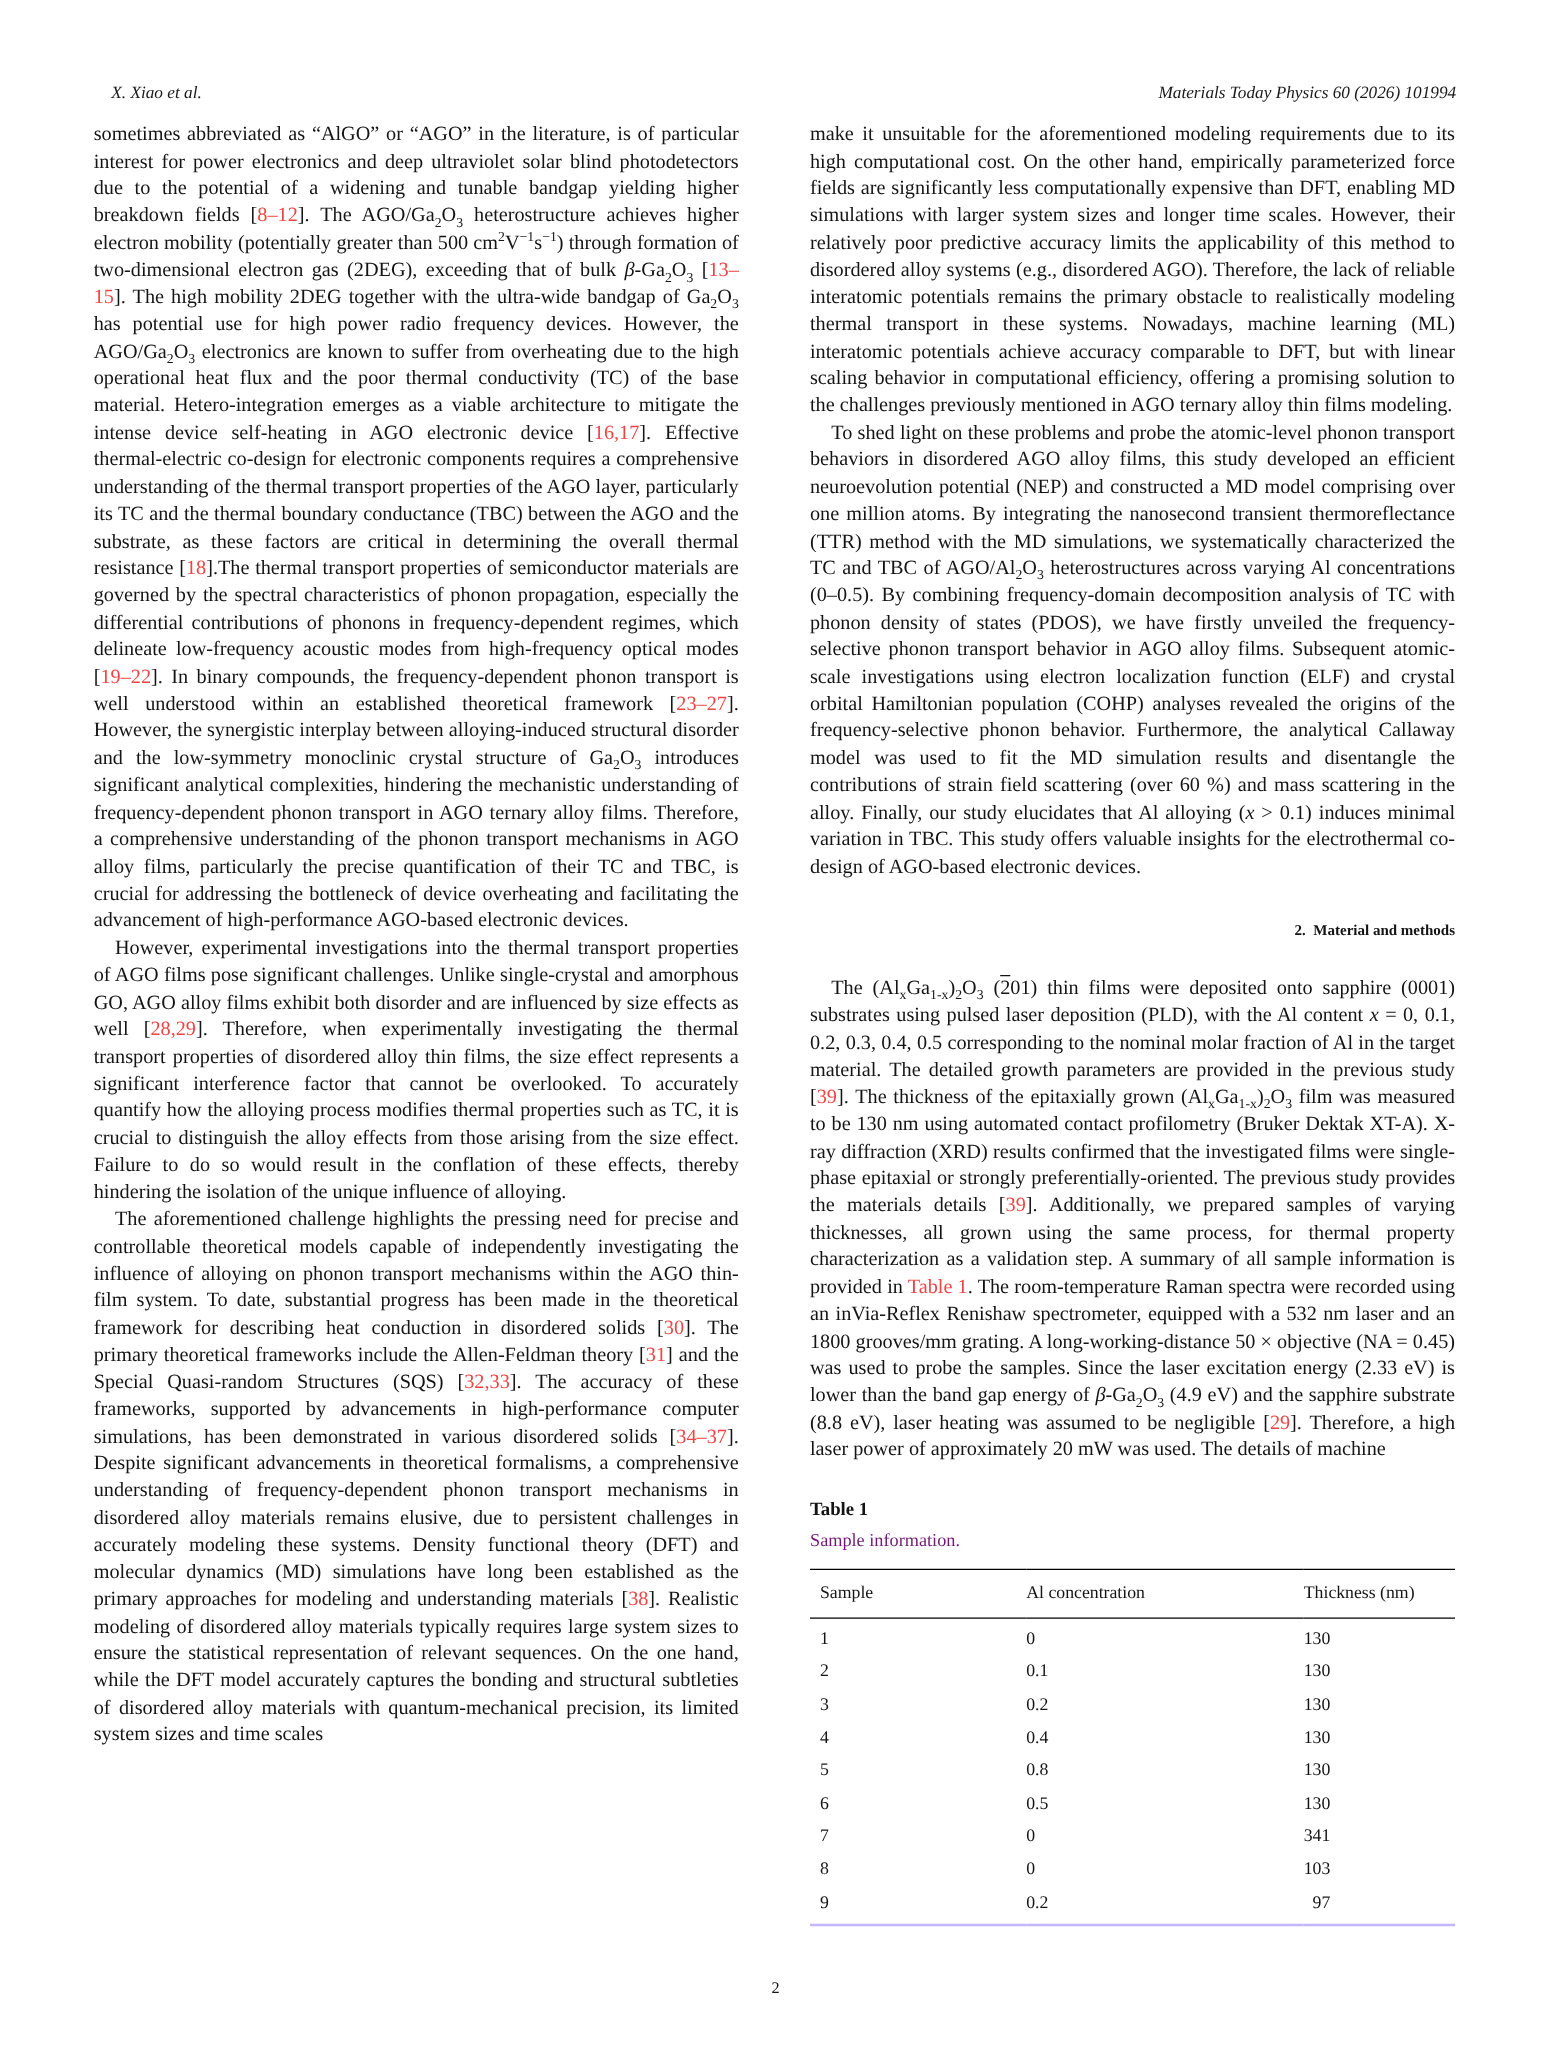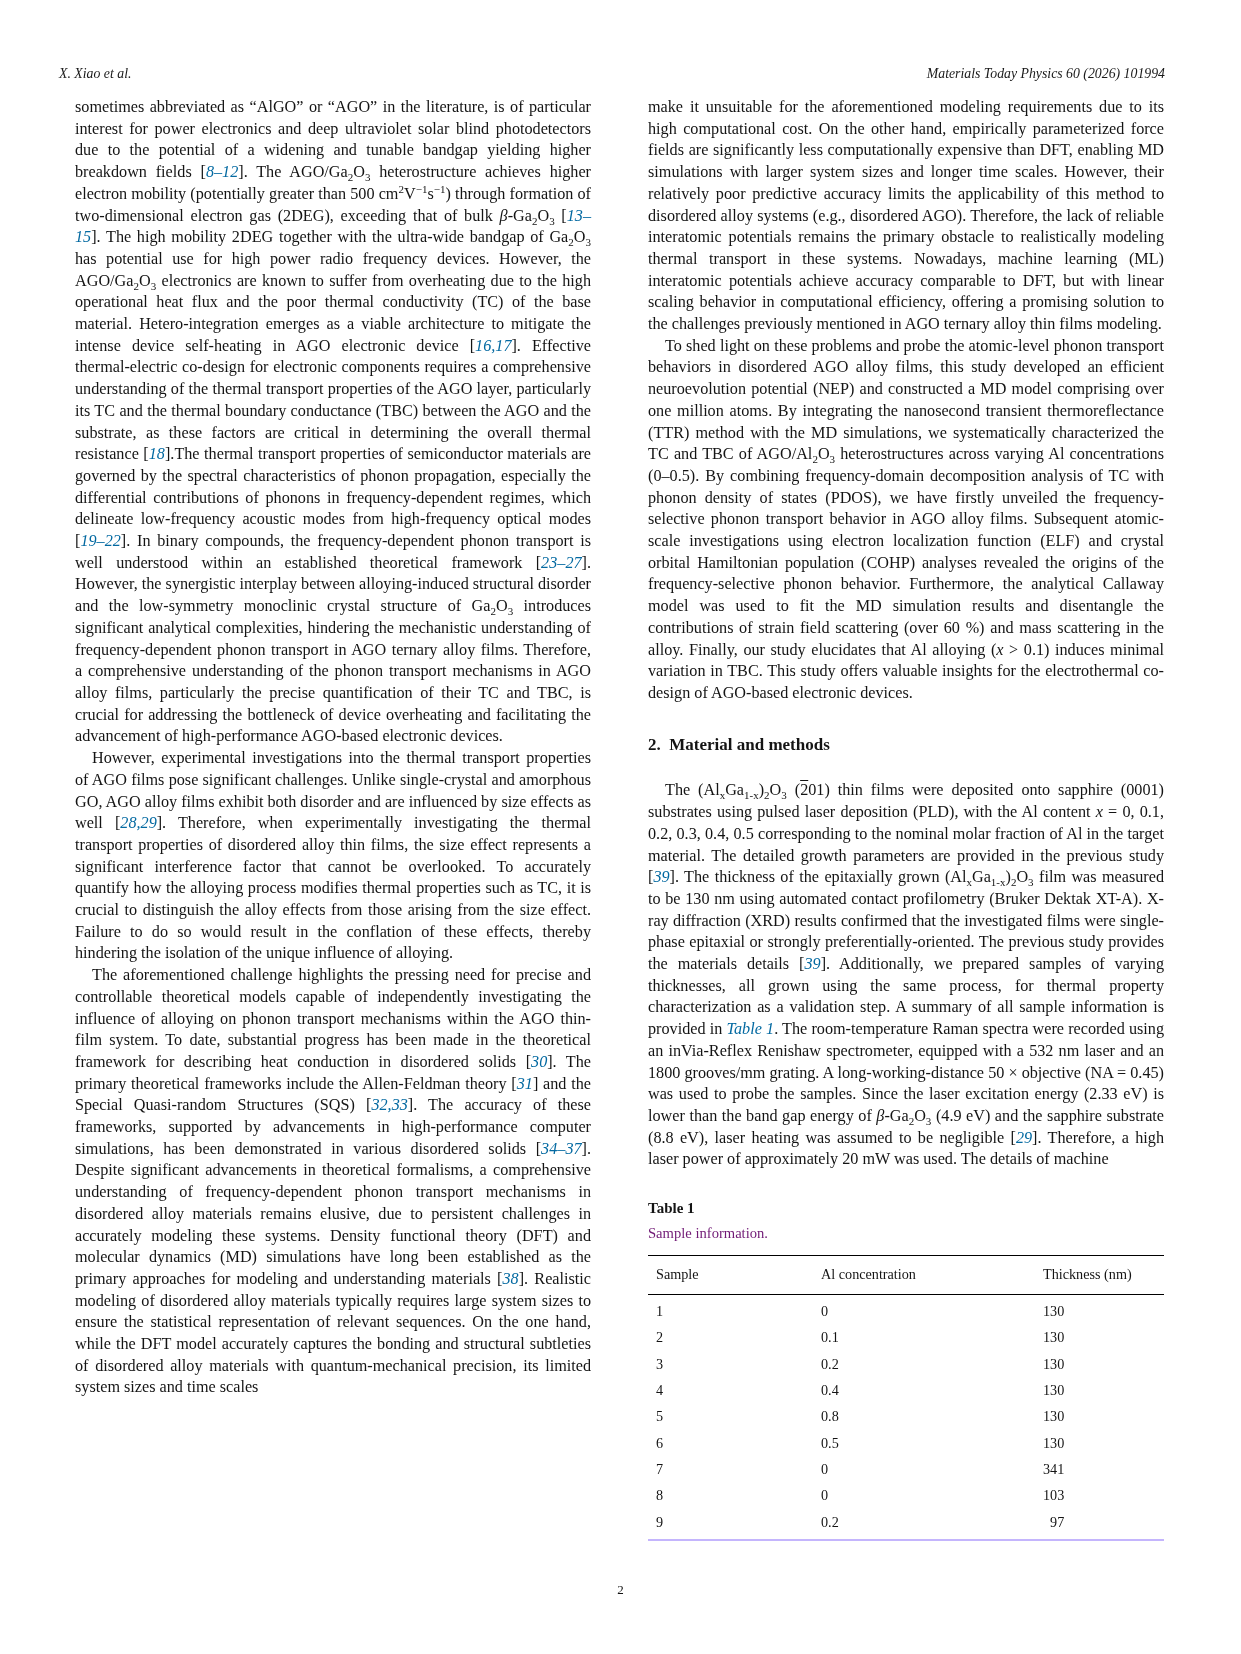--- a/index.html
+++ b/index.html
@@ -2,40 +2,40 @@
 <html lang="en"><head>
 <meta charset="utf-8">
 <style>
   html,body { margin:0; padding:0; background:#ffffff; }
   .page {
     position:relative; width:1241px; height:1654px; overflow:hidden;
     background:#ffffff; color:#141414;
     font-family:"Liberation Serif", serif;
   }
   .header {
-    position:absolute; top:66px; left:59px; right:76px;
+    position:absolute; top:66px; left:89px; right:76px;
     display:flex; justify-content:space-between;
     font-style:italic; font-size:13.8px; color:#1a1a1a;
   }
   .columns {
     position:absolute; top:97px; left:75px; right:76px;
     display:flex; gap:57px;
   }
   .col {
     width:516px; font-size:16.2px; line-height:21.7px;
     text-align:justify; text-justify:inter-word;
   }
   .para { margin:0; }
   .para.indent { text-indent:17px; }
   sub, sup { font-size:68%; line-height:0; }
   .it { font-style:italic; }
   .ov { text-decoration:overline; }
-  .cite { color:#0369a1; cursor:pointer;font-style:italic; }
+  .cite { color:#ef4444; cursor:pointer; }
   .section-heading {
-    font-size:17px; font-weight:bold; margin:29px 0 25px 0; text-align:left;
+    font-size:12px; font-weight:bold; margin:29px 0 25px 0; text-align:right;
   }
   .table-block { margin-top:27px; }
   .table-label { font-size:15px; font-weight:bold; }
   .table-caption { font-size:14.6px; margin:3px 0 11px 0; color:#701a75; }
   table.data {
     width:100%; border-collapse:collapse; font-size:14.2px;
     border-bottom:2px solid #c4b5fd;
   }
   table.data thead th {
     font-weight:normal; text-align:left;

